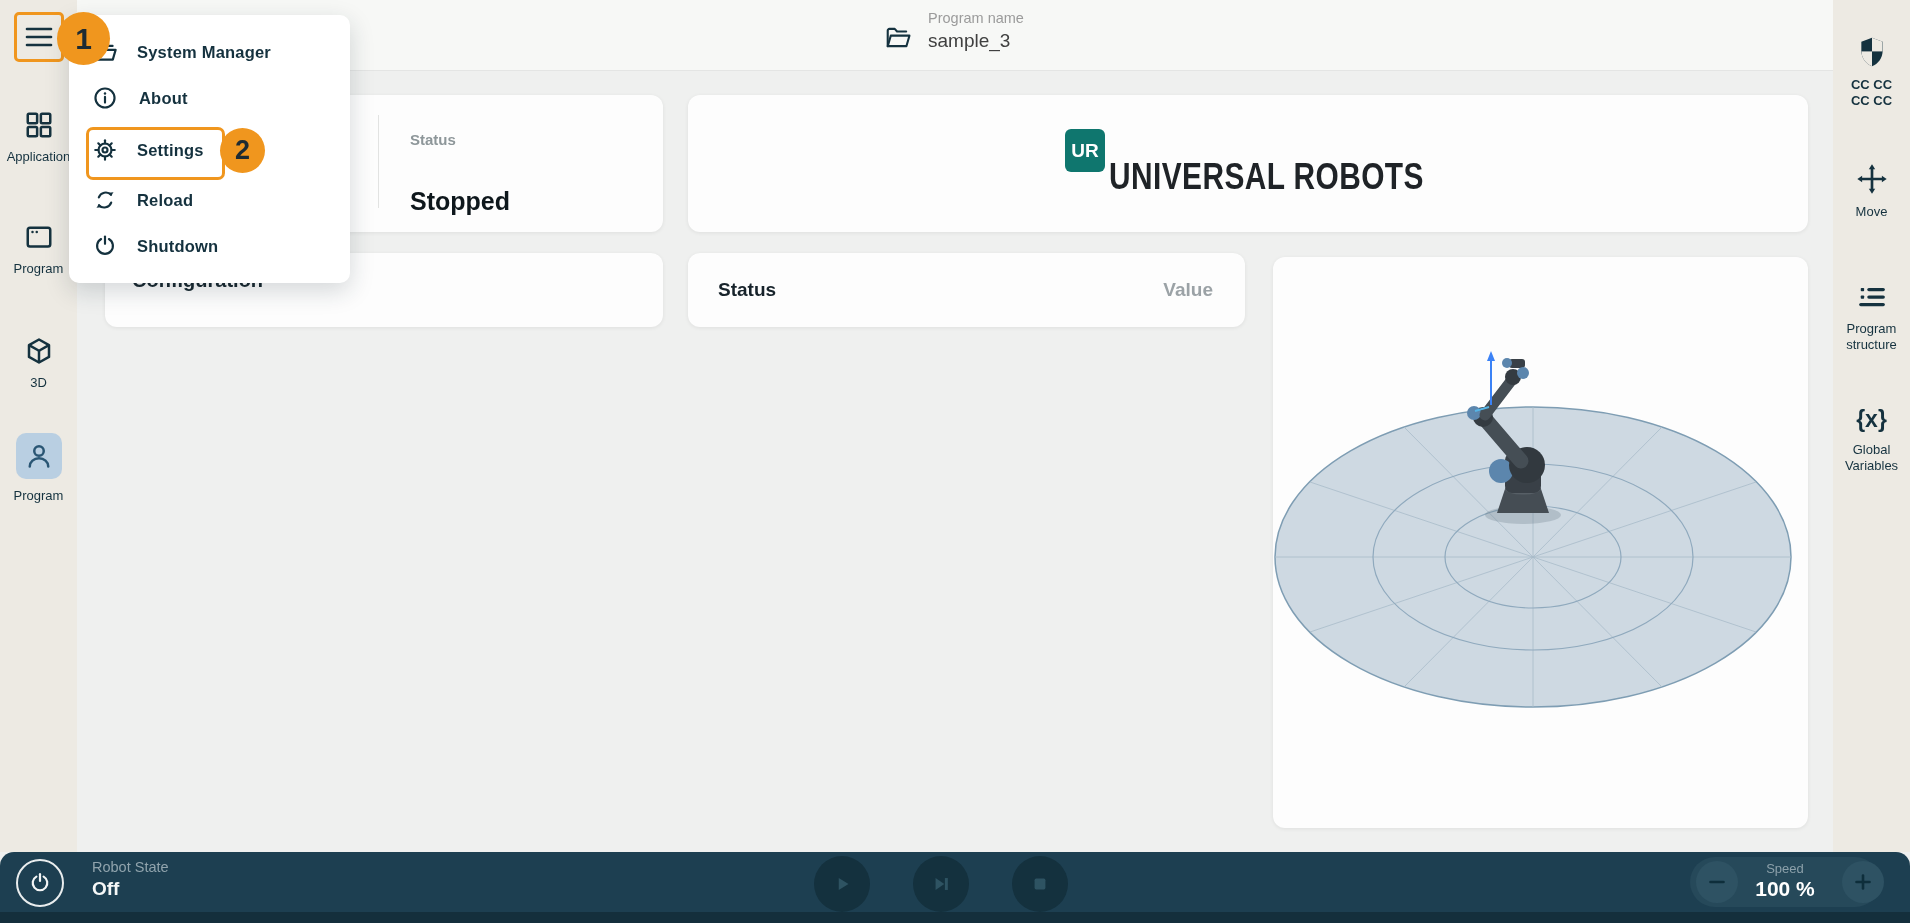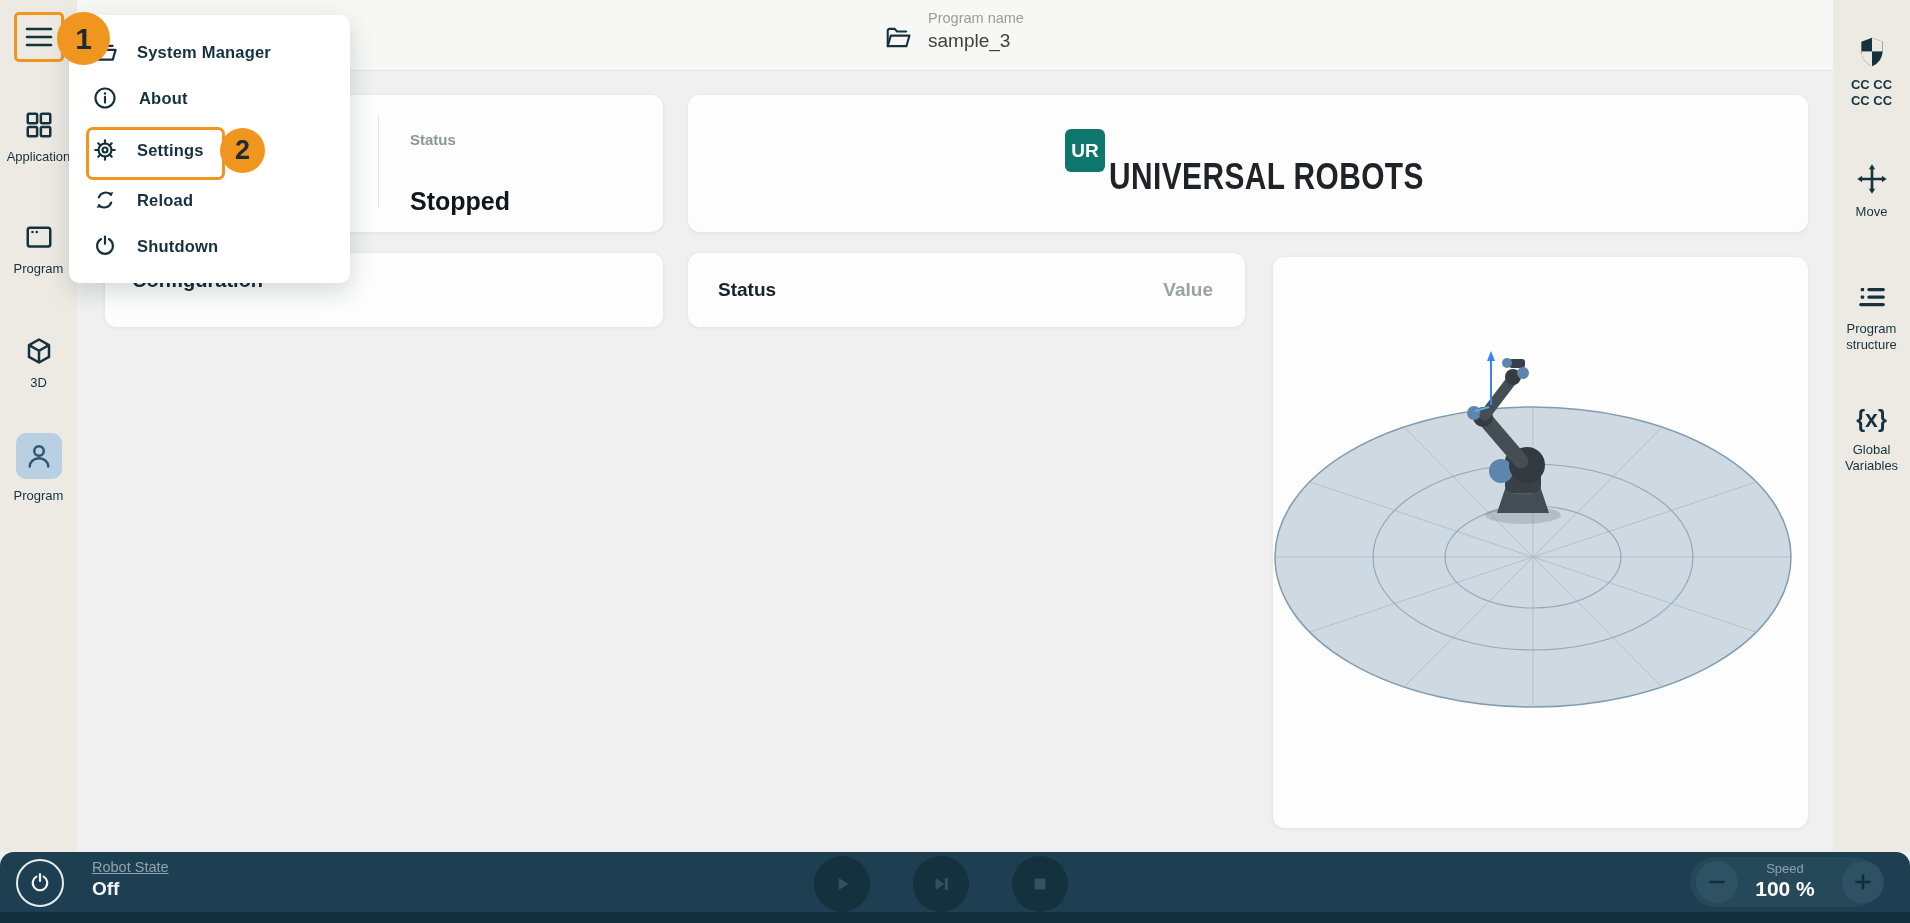--- a/index.html
+++ b/index.html
@@ -46,21 +46,21 @@
          display:flex;align-items:center;justify-content:center;z-index:60;}
   .badge1{left:57px;top:12px;width:53px;height:53px;font-size:30px;}
   .badge2{left:220px;top:128px;width:45px;height:45px;font-size:27px;}
   .burger{left:14px;top:12px;width:50px;height:50px;border:3px solid #F0961E;border-radius:5px;
           box-sizing:border-box;display:flex;align-items:center;justify-content:center;z-index:40;background:#EDEAE3;}
   
   .footer{left:0;top:852px;width:1910px;height:60px;background:#1D3F51;border-radius:14px 14px 0 0;}
   .footer-strip{left:0;top:912px;width:1910px;height:11px;background:#142F3C;}
   .pwr-btn{left:16px;top:859px;width:48px;height:48px;border:2.5px solid #E9EDEE;border-radius:50%;
            box-sizing:border-box;display:flex;align-items:center;justify-content:center;}
-  .rs-label{left:92px;top:859px;font-size:14.5px;color:#91A4AD;text-decoration:underline;}
+  .rs-label{left:92px;top:859px;font-size:14.5px;color:#91A4AD;}
   .rs-value{left:92px;top:878px;font-size:19px;font-weight:700;color:#F5F7F7;}
   .t-btn{width:56px;height:56px;border-radius:50%;background:#14313E;top:856px;
          display:flex;align-items:center;justify-content:center;}
   .pill{left:1690px;top:857px;width:190px;height:50px;border-radius:25px;background:#26495A;}
   .pill-btn{top:861px;width:42px;height:42px;border-radius:50%;background:#2E5263;
             display:flex;align-items:center;justify-content:center;}
   .sp-label{left:1740px;top:861px;width:90px;text-align:center;font-size:13px;color:#8CA0AA;}
   .sp-value{left:1740px;top:877px;width:90px;text-align:center;font-size:21px;font-weight:700;color:#FFF;}
   svg{display:block;}
 </style>

